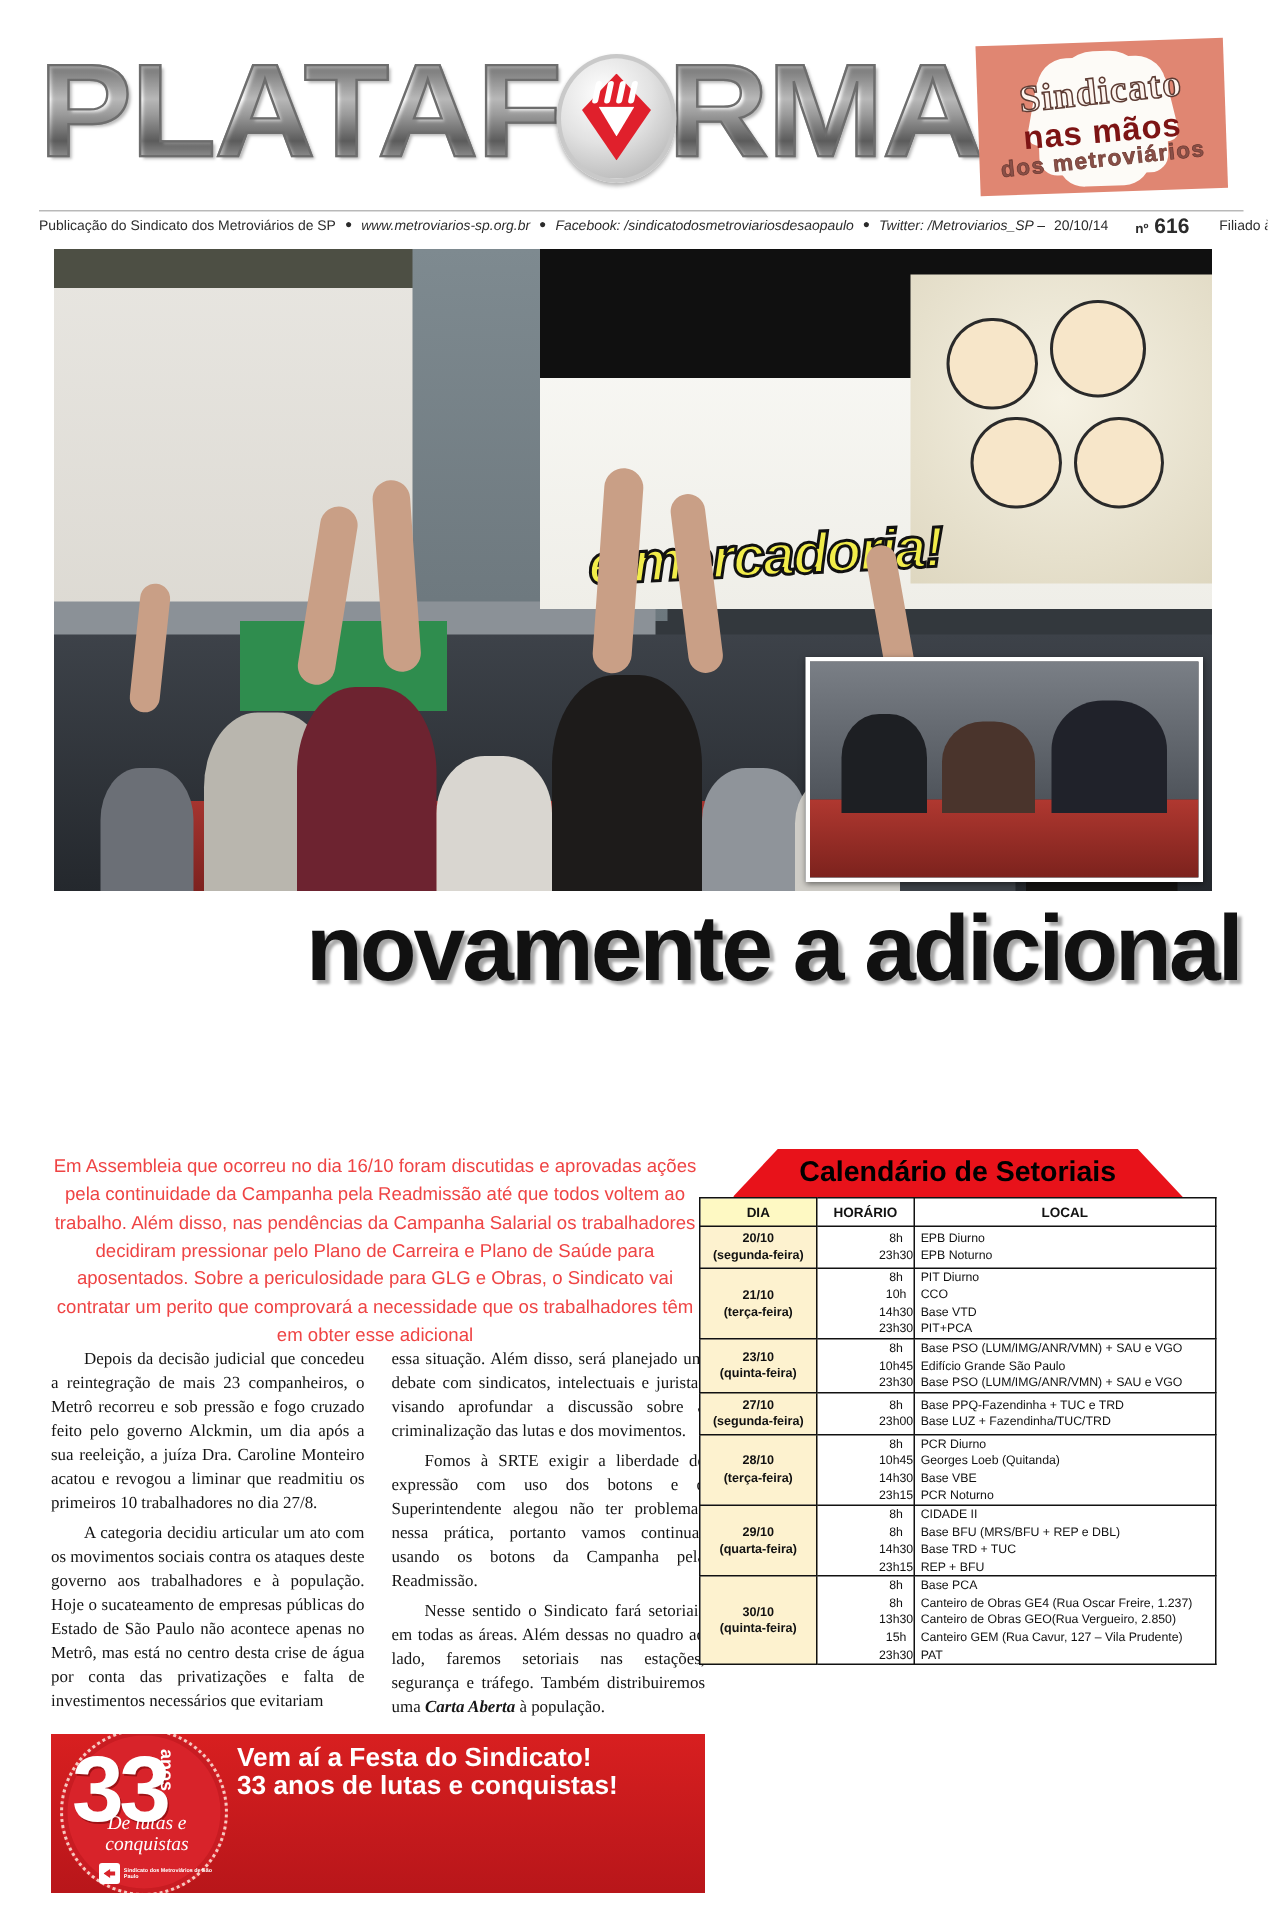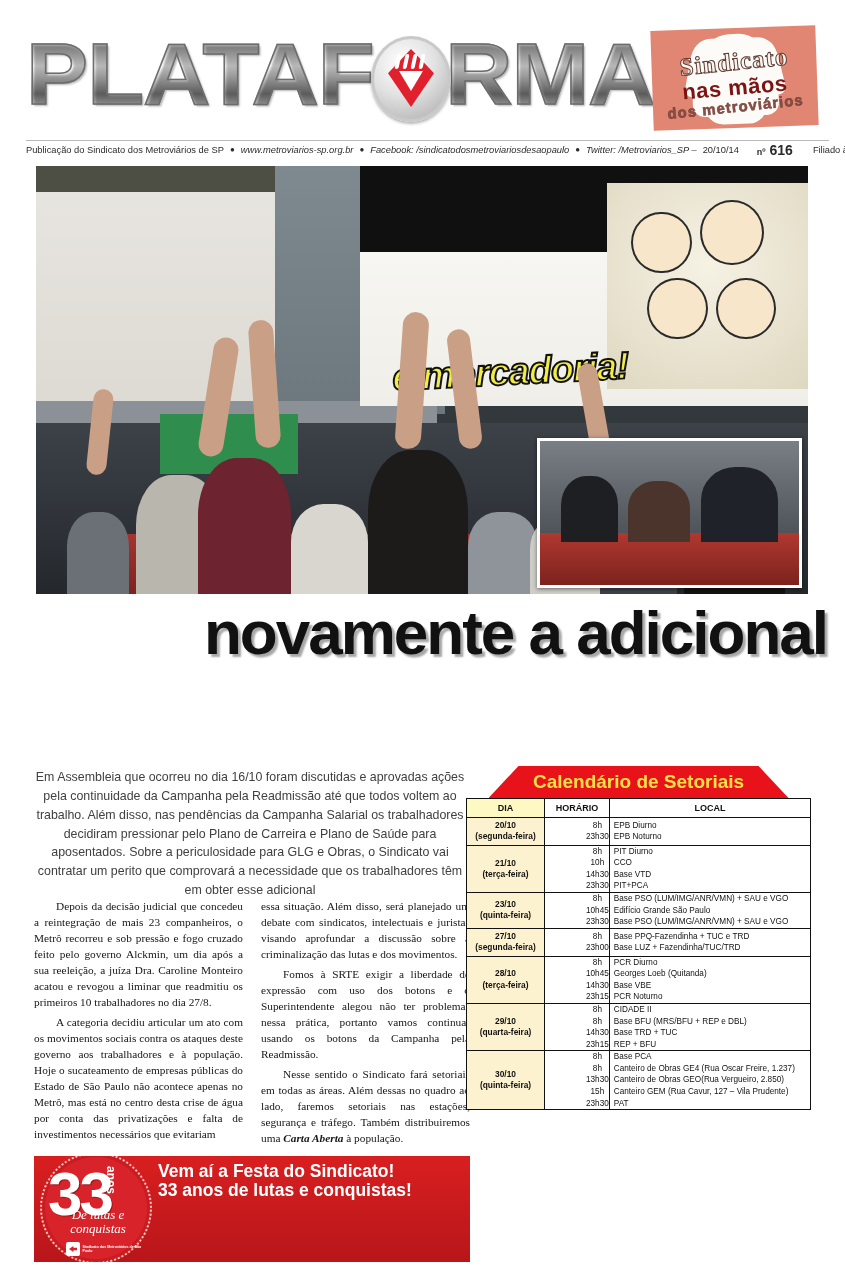--- a/index.html
+++ b/index.html
@@ -155,21 +155,21 @@
     color:#111;
     text-shadow: 3px 3px 2px rgba(0,0,0,.35);
   }
   .hl1 { font-size: 62px; padding-right:0; }
   .hl2 { font-size: 62px; margin-top:4px; }
   .hl-red { color:#e8121a; font-style: italic; font-weight:700; }
 
   
   .lead {
     position:absolute; left:34px; top:768px; width:432px;
-    text-align:center; font-size:12.4px; line-height:1.52; color:#404040;
+    text-align:center; font-size:12.4px; line-height:1.52; color:#ef4444;
   }
 
   
   .cols { position:absolute; left:34px; top:898px; width:436px;
     display:flex; gap:18px; }
   .col { width:209px; font-family:"Liberation Serif", serif;
     font-size:11.3px; line-height:1.42; color:#151515; text-align:justify; }
   .col p { text-indent: 22px; margin-bottom: 4px; }
   .col p i { font-style: italic; font-weight:700; }
 
@@ -204,21 +204,21 @@
   .promo-h1 { font-size:17.5px; font-weight:700; line-height:1.1; }
   .promo-h2 { font-size:17.5px; font-weight:700; line-height:1.1; margin-bottom:3px; }
   .promo-p { font-size:11.4px; line-height:1.35; }
   .promo-p .ind { display:inline-block; width:20px; }
   .promo-p i { font-style:italic; font-weight:700; }
 
   
   .cal { position:absolute; left:466px; top:766px; width:345px; }
   .cal-flag {
     position:relative; height:32px; margin:0 auto; width:300px;
-    background:#e8121a; color:#fde047;
+    background:#e8121a; color:#000000;
     clip-path: polygon(10% 0, 90% 0, 100% 100%, 0% 100%);
     display:flex; align-items:center; justify-content:center;
     font-size:19px; font-weight:700;
   }
   table.cal-t { width:100%; border-collapse:collapse; border:1px solid #111;
     font-size:8.2px; color:#111; background:#fff; }
   table.cal-t th {
     border:1px solid #111; padding:4px 2px; font-size:9px; font-weight:700;
     background:#fff; text-align:center;
   }

